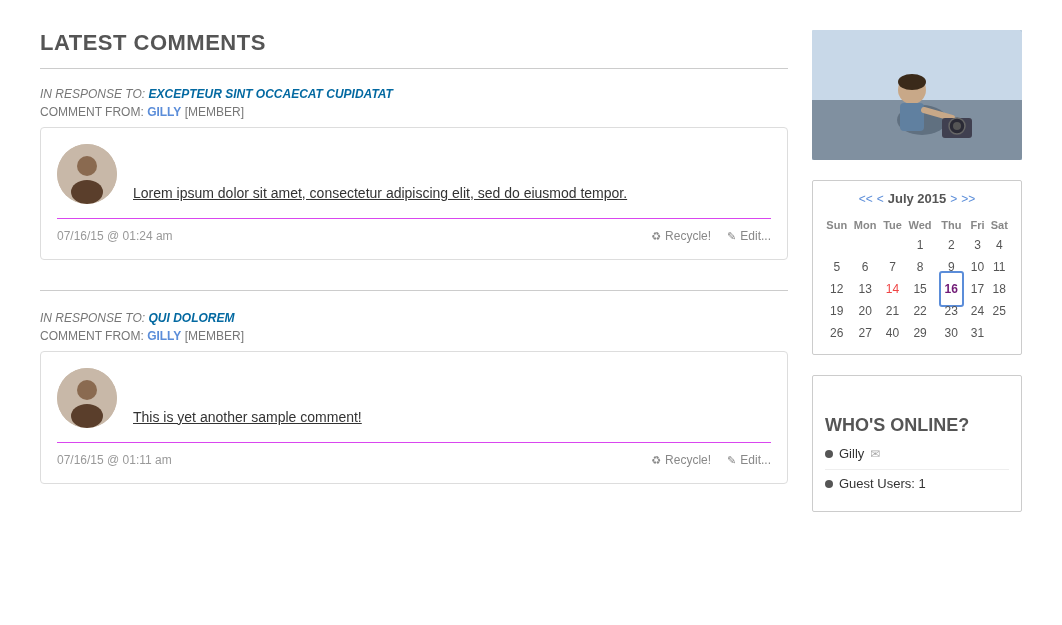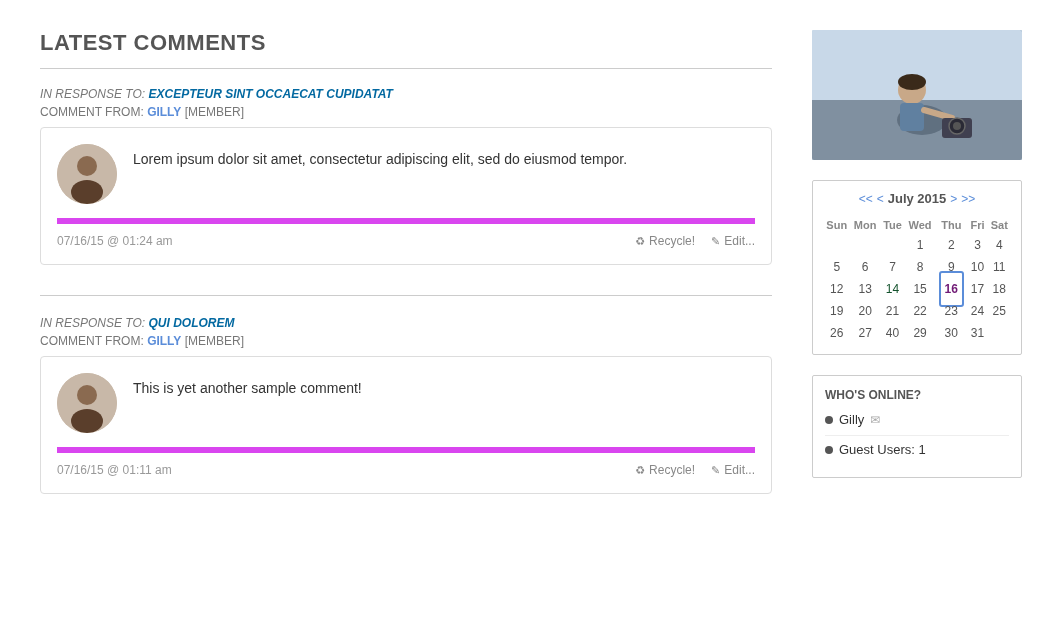--- a/index.html
+++ b/index.html
@@ -7,21 +7,21 @@
       font-family: 'Helvetica Neue', Arial, sans-serif;
       background: #fff;
       color: #333;
       font-size: 14px;
     }
     .page-wrapper {
       display: flex;
       max-width: 1062px;
       margin: 0 auto;
       padding: 30px 40px;
-      gap: 40px;
+      gap: 24px;
     }
     .main-content {
       flex: 1;
       min-width: 0;
     }
     .sidebar {
       width: 210px;
       flex-shrink: 0;
     }
 
@@ -72,23 +72,24 @@
       font-style: normal;
     }
     .comment-card {
       border: 1px solid #ddd;
       border-radius: 4px;
       padding: 16px;
       background: #fff;
     }
     .comment-body {
       display: flex;
-      align-items: flex-start;
+      align-items: flex-end;
       gap: 16px;
       margin-bottom: 14px;
+      text-decoration: underline;
     }
     .avatar {
       width: 60px;
       height: 60px;
       border-radius: 50%;
       background: #c8b8a8;
       flex-shrink: 0;
       overflow: hidden;
       display: flex;
       align-items: center;
@@ -101,21 +102,21 @@
     .comment-text {
       font-size: 14px;
       color: #333;
       line-height: 1.6;
       padding-top: 4px;
     }
     .comment-footer {
       display: flex;
       justify-content: space-between;
       align-items: center;
-      border-top: 6px solid #d946ef;
+      border-top: 1px solid #d946ef;
       padding-top: 10px;
     }
     .comment-timestamp {
       font-size: 12px;
       color: #999;
     }
     .comment-actions {
       display: flex;
       gap: 16px;
     }
@@ -192,44 +193,45 @@
       padding: 3px 2px;
       font-weight: 600;
     }
     .calendar-grid td {
       font-size: 12px;
       color: #555;
       text-align: center;
       padding: 4px 2px;
     }
     .cal-day-link {
-      color: #14532d;
+      color: #ef4444;
       text-decoration: none;
       cursor: pointer;
     }
     .cal-today {
       border: 2px solid #5b8dd9;
       border-radius: 3px;
       padding: 9px 4px;
       color: #701a75;
       font-weight: 700;
     }
 
     
     .whos-online {
       border: 1px solid #ccc;
       border-radius: 2px;
       padding: 12px;
     }
     .whos-online-title {
-      font-size: 12px;
+      font-size: 18px;
       font-weight: 700;
       color: #555;
       text-transform: uppercase;
       margin-bottom: 10px;
+      margin-top: 27px;
     }
     .online-user {
       display: flex;
       align-items: center;
       gap: 6px;
       margin-bottom: 8px;
       font-size: 13px;
       color: #333;
     }
     .bullet {

